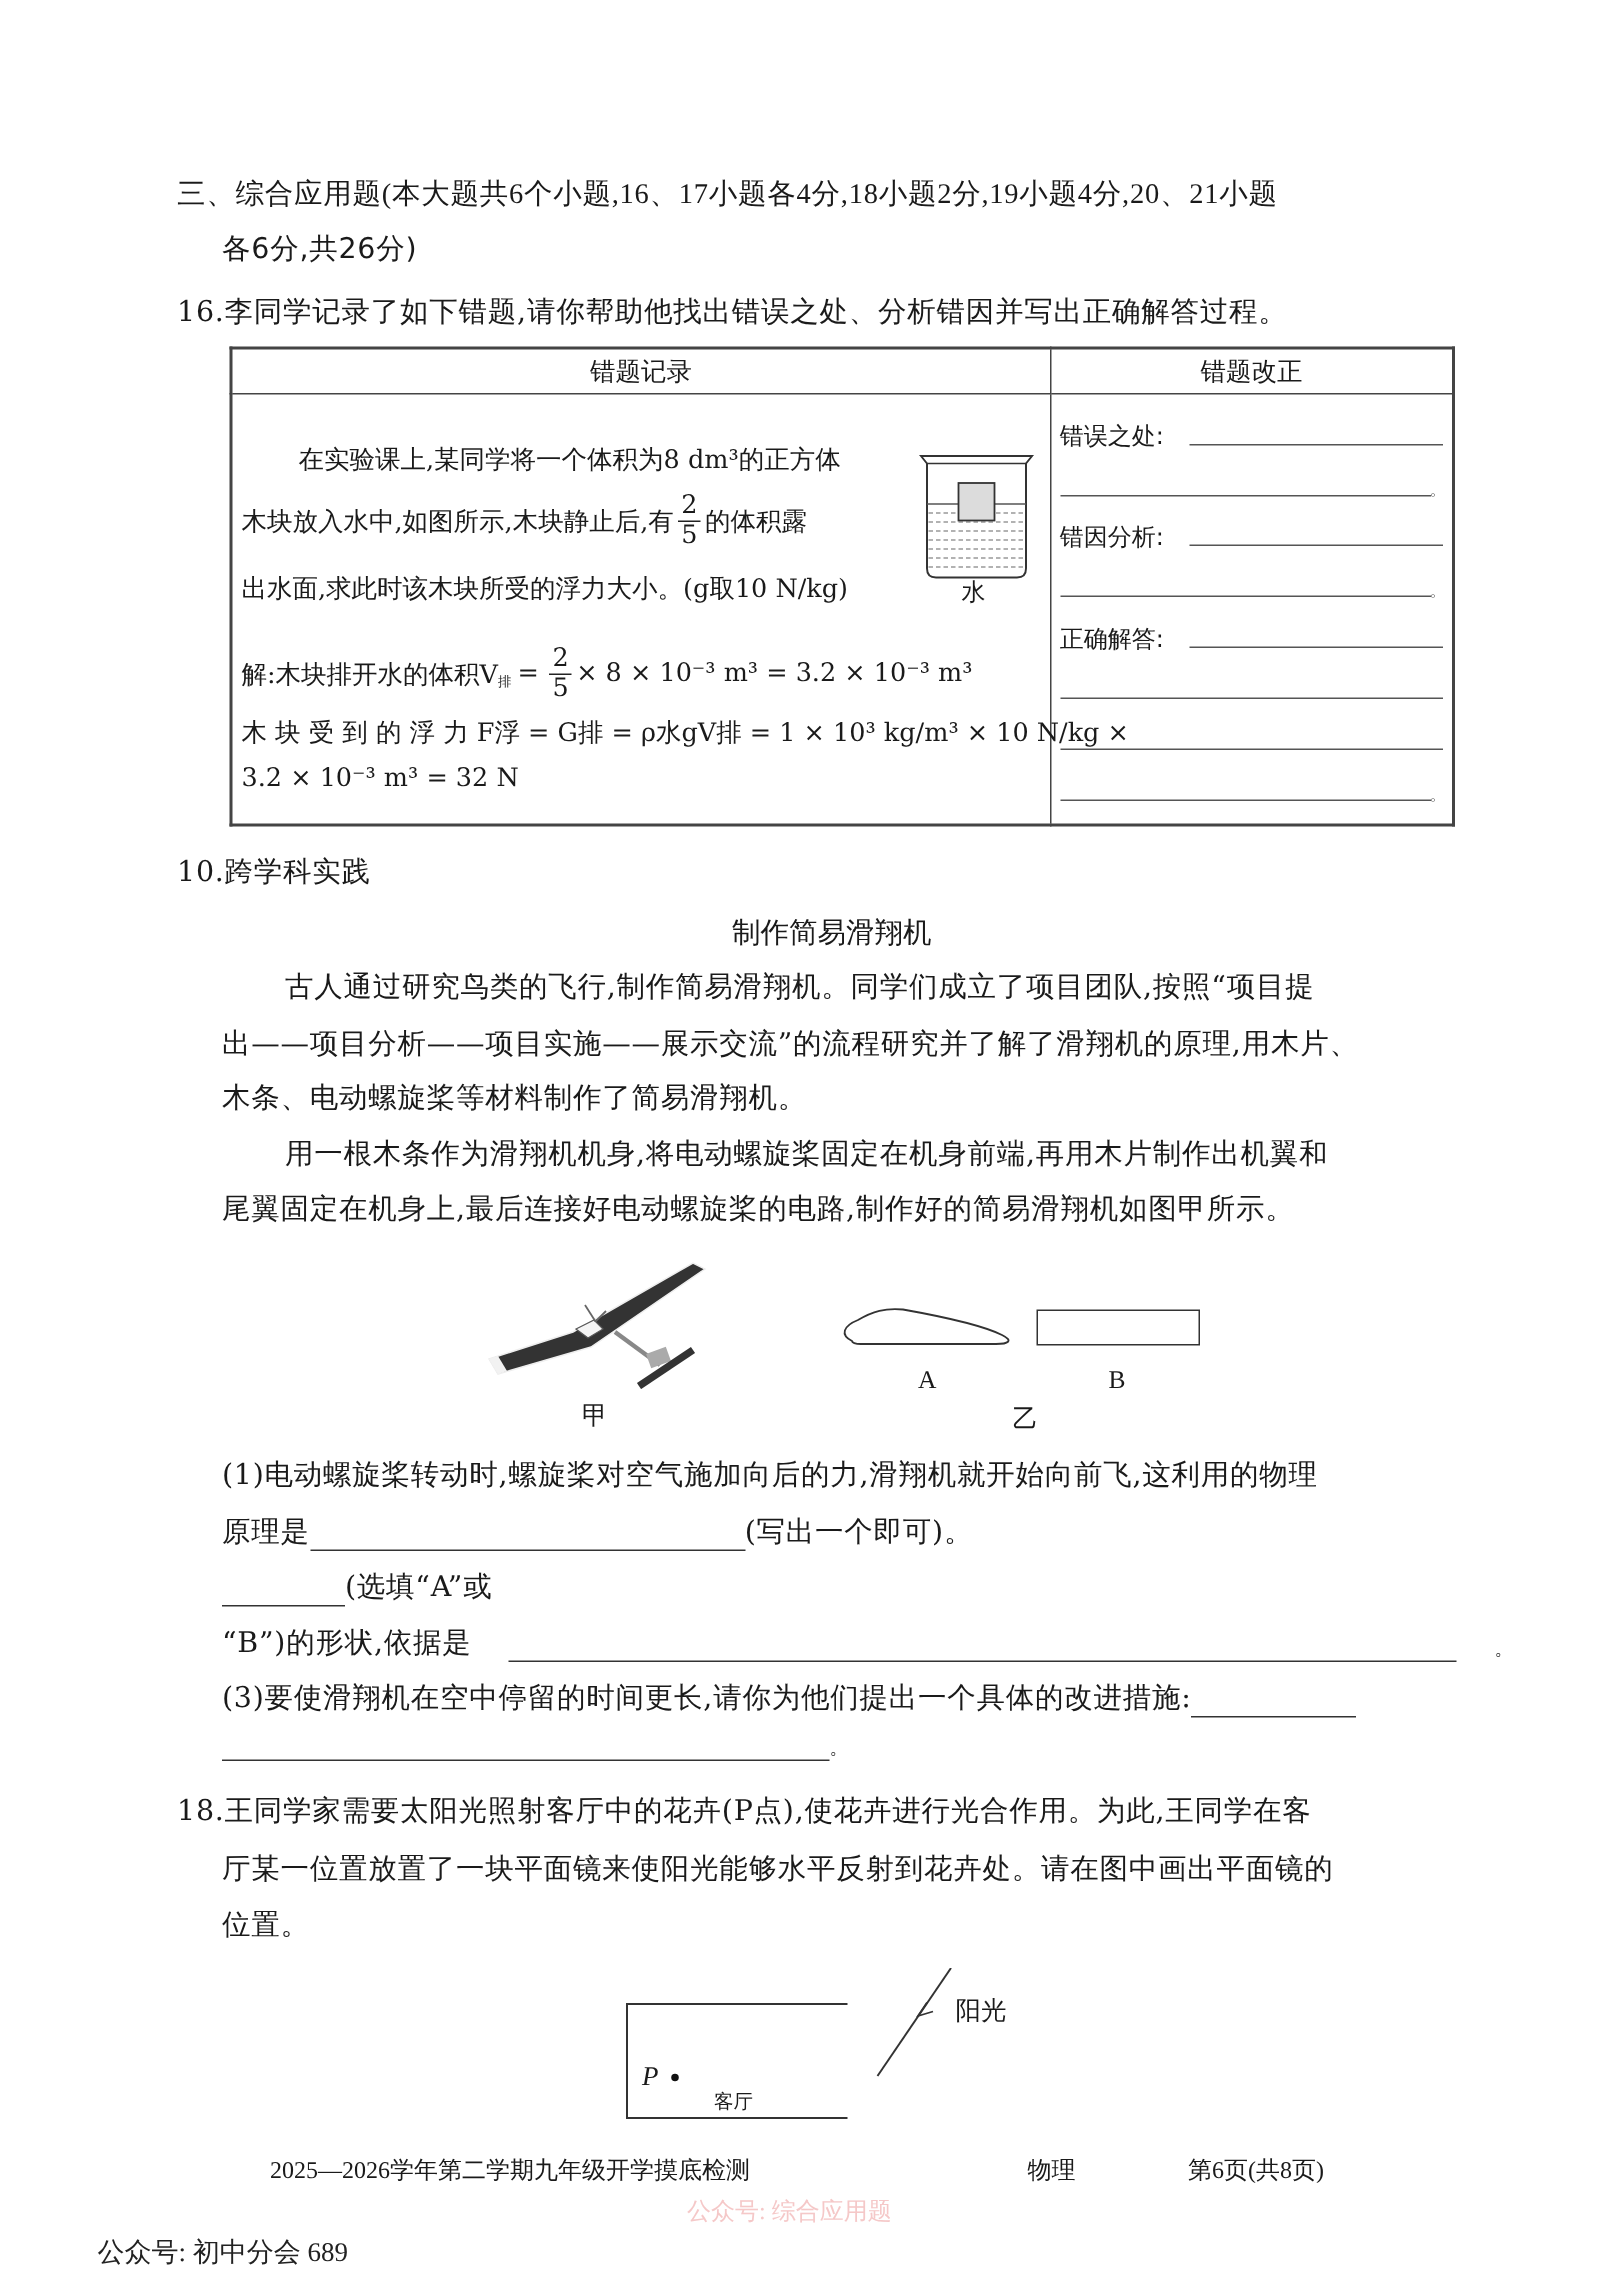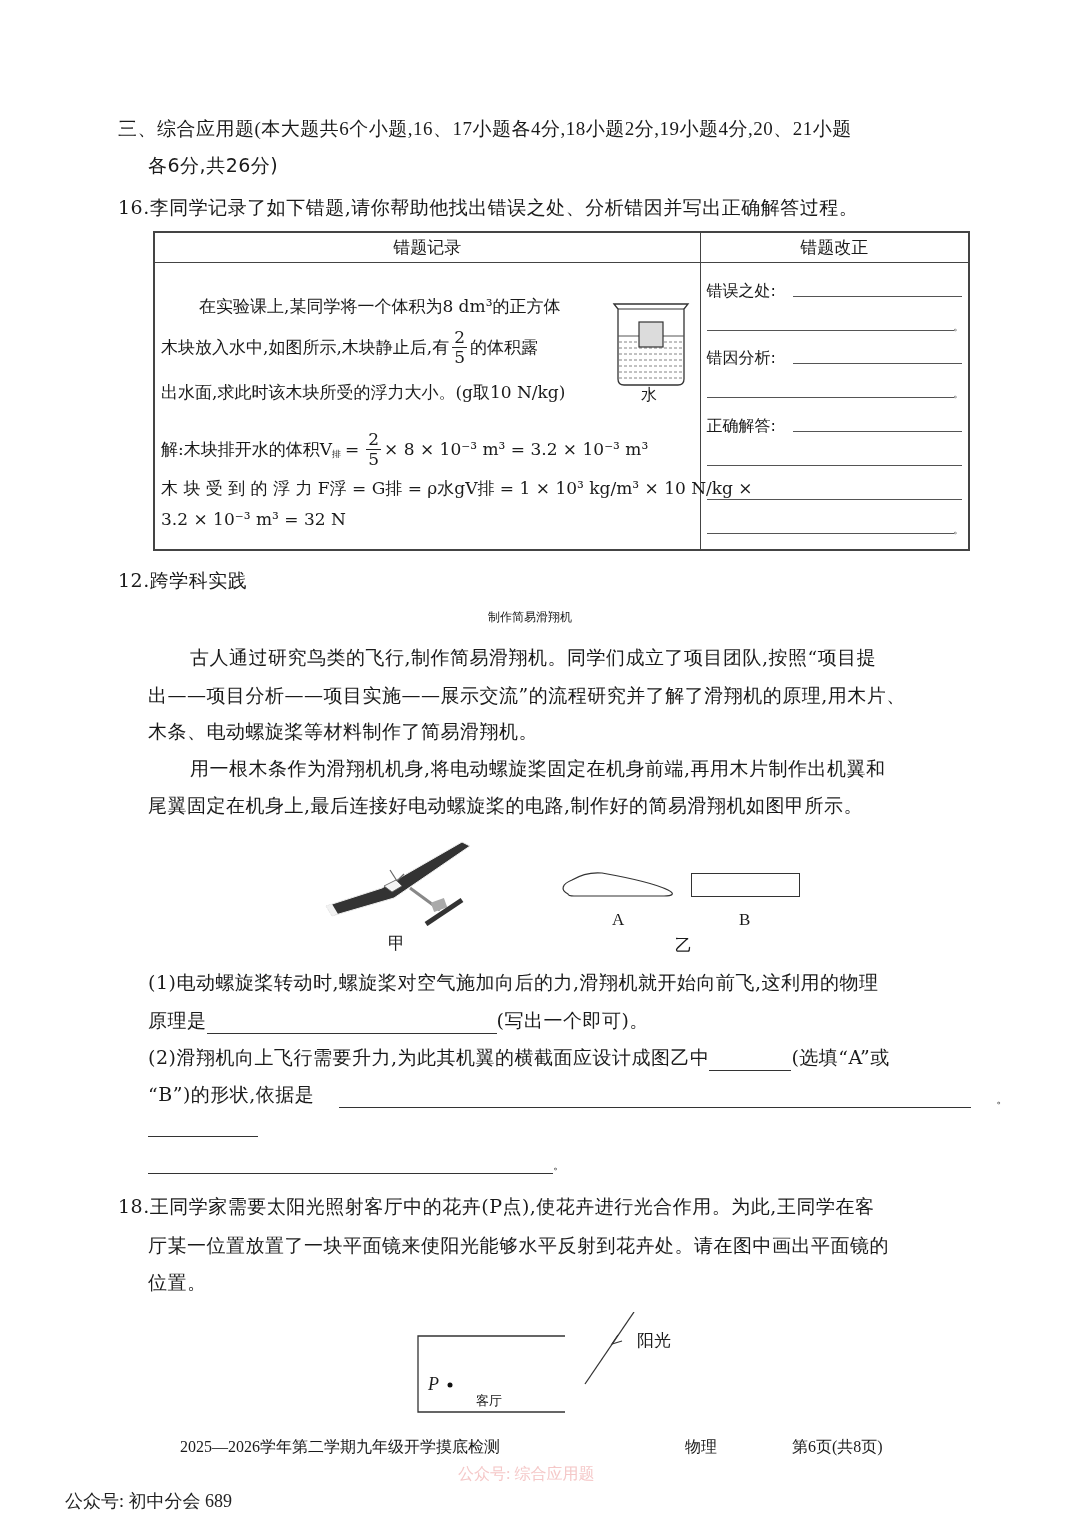--- a/index.html
+++ b/index.html
@@ -97,23 +97,23 @@
       <div class="line-row" style="top:202px;"></div>
       <div class="line-row" style="top:236px;"></div>
       <div class="line-row" style="right:14px; top:270px;"></div>
       <div class="circ" style="right:4px; top:259px;">。</div>
     </td>
   </tr>
 </tbody>
   </table>
 
 <div class="abs t18" style="left:118px; top:568px;">
-  <span>12.</span><span>跨学科实践</span>
+  <span>10.</span><span>跨学科实践</span>
 </div>
-<div class="abs sans" style="left:488px; top:609px; font-size:12px;">制作简易滑翔机</div>
+<div class="abs sans" style="left:488px; top:609px; font-size:19px;">制作简易滑翔机</div>
 <div class="abs t18" style="left:190px; top:645px;">古人通过研究鸟类的飞行,制作简易滑翔机。同学们成立了项目团队,按照“项目提</div>
 <div class="abs t18" style="left:148px; top:683px;">出——项目分析——项目实施——展示交流”的流程研究并了解了滑翔机的原理,用木片、</div>
 <div class="abs t18" style="left:148px; top:719px;">木条、电动螺旋桨等材料制作了简易滑翔机。</div>
 <div class="abs t18" style="left:190px; top:756px;">用一根木条作为滑翔机机身,将电动螺旋桨固定在机身前端,再用木片制作出机翼和</div>
 <div class="abs t18" style="left:148px; top:793px;">尾翼固定在机身上,最后连接好电动螺旋桨的电路,制作好的简易滑翔机如图甲所示。</div>
 
 <svg class="abs" style="left:322px; top:836px;" width="150" height="90">
   <path d="M4 70 L60 52 L140 6 L148 10 L72 62 L10 80 Z" fill="#333" stroke="#eee" stroke-width="1"></path>
   <path d="M4 70 L10 80 L16 78 L10 68 Z" fill="#f2f2f2"></path>
   <path d="M62 50 L74 44 L80 50 L70 56 Z" fill="#f4f4f4" stroke="#555" stroke-width="0.8"></path>
@@ -134,30 +134,30 @@
 <div class="abs serif" style="left:739px; top:910px; font-size:17px;">B</div>
 <div class="abs serif" style="left:675px; top:934px; font-size:17px;">乙</div>
 
 <div class="abs t18" style="left:148px; top:970px;">(1)电动螺旋桨转动时,螺旋桨对空气施加向后的力,滑翔机就开始向前飞,这利用的物理</div>
 <div class="abs t18" style="left:148px; top:1008px; display:flex; align-items:flex-end;">
   <span>原理是</span>
   <span class="blank" style="width:290px;"></span>
   <span>(写出一个即可)。</span>
 </div>
 <div class="abs t18" style="left:148px; top:1045px; display:flex; align-items:flex-end;">
-  <span>(2)滑翔机向上飞行需要升力,为此其机翼的横截面应设计成图乙中</span>
   <span class="blank" style="width:82px;"></span>
   <span>(选填“A”或</span>
 </div>
 <div class="abs t18" style="left:148px; top:1082px; display:flex; align-items:flex-end;gap:25px;">
   <span>“B”)的形状,依据是</span>
   <span class="blank" style="width:632px;"></span>
   <span style="font-size:12px;">。</span>
 </div>
 <div class="abs t18" style="left:148px; top:1119px; display:flex; align-items:flex-end;">
+  <span>(3)要使滑翔机在空中停留的时间更长,请你为他们提出一个具体的改进措施:</span>
   <span class="blank" style="width:110px;"></span>
 </div>
 <div class="abs" style="left:148px; top:1156px; display:flex; align-items:flex-end;">
   <span class="blank" style="width:405px;"></span>
   <span style="font-size:12px;">。</span>
 </div>
 
 <div class="abs t18" style="left:118px; top:1194px;">
   <span>18.</span><span>王同学家需要太阳光照射客厅中的花卉(P点),使花卉进行光合作用。为此,王同学在客</span>
 </div>

